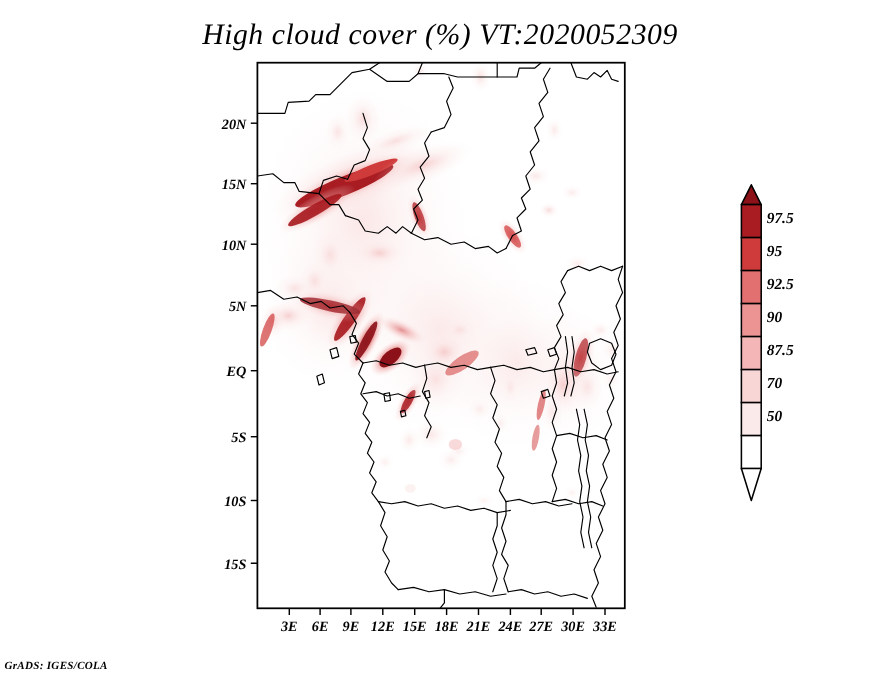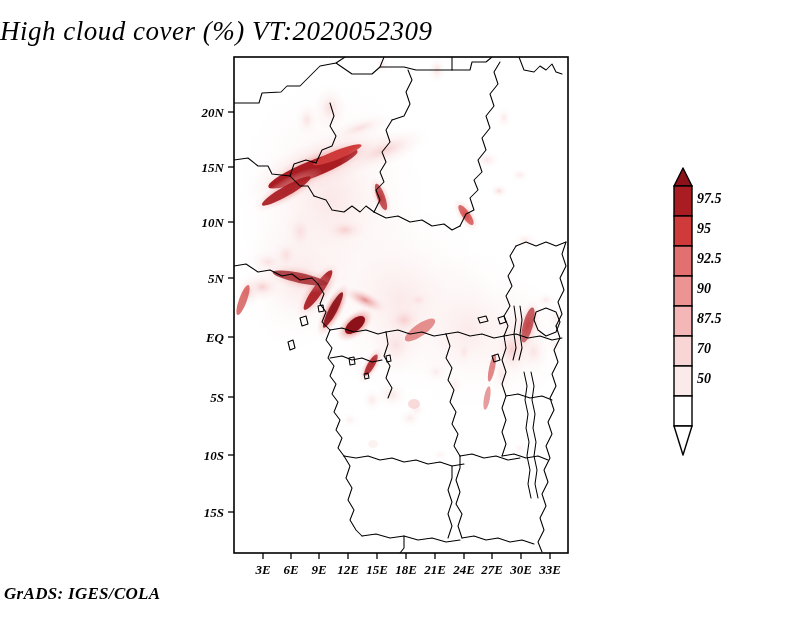--- a/index.html
+++ b/index.html
@@ -1,21 +1,21 @@
 <!DOCTYPE html>
 <html><head>
 <meta charset="utf-8">
 <style>
   html,body{margin:0;padding:0;background:#ffffff;}
   body{width:800px;height:618px;position:relative;overflow:hidden;
        font-family:"Liberation Serif",serif;color:#000;}
-  #title{position:absolute;left:0;top:16px;width:800px;
+  #title{position:absolute;left:0;top:16px;width:800px;text-align:center;
          font-size:27px;font-style:italic;letter-spacing:.5px;}
   #plot{position:absolute;left:0;top:0;width:800px;height:618px;}
-  #credit{position:absolute;left:4px;top:584px;font-size:17px;
+  #credit{position:absolute;left:4px;top:600px;font-size:10px;
           font-weight:bold;font-style:italic;letter-spacing:.3px;}
   .axlab{font-family:"Liberation Serif",serif;font-size:13px;
          font-weight:bold;font-style:italic;}
   .cblab{font-family:"Liberation Serif",serif;font-size:14px;
          font-weight:bold;font-style:italic;}
 </style>
 </head>
 <body>
 
 <div id="title">High cloud cover (%) VT:2020052309</div>

